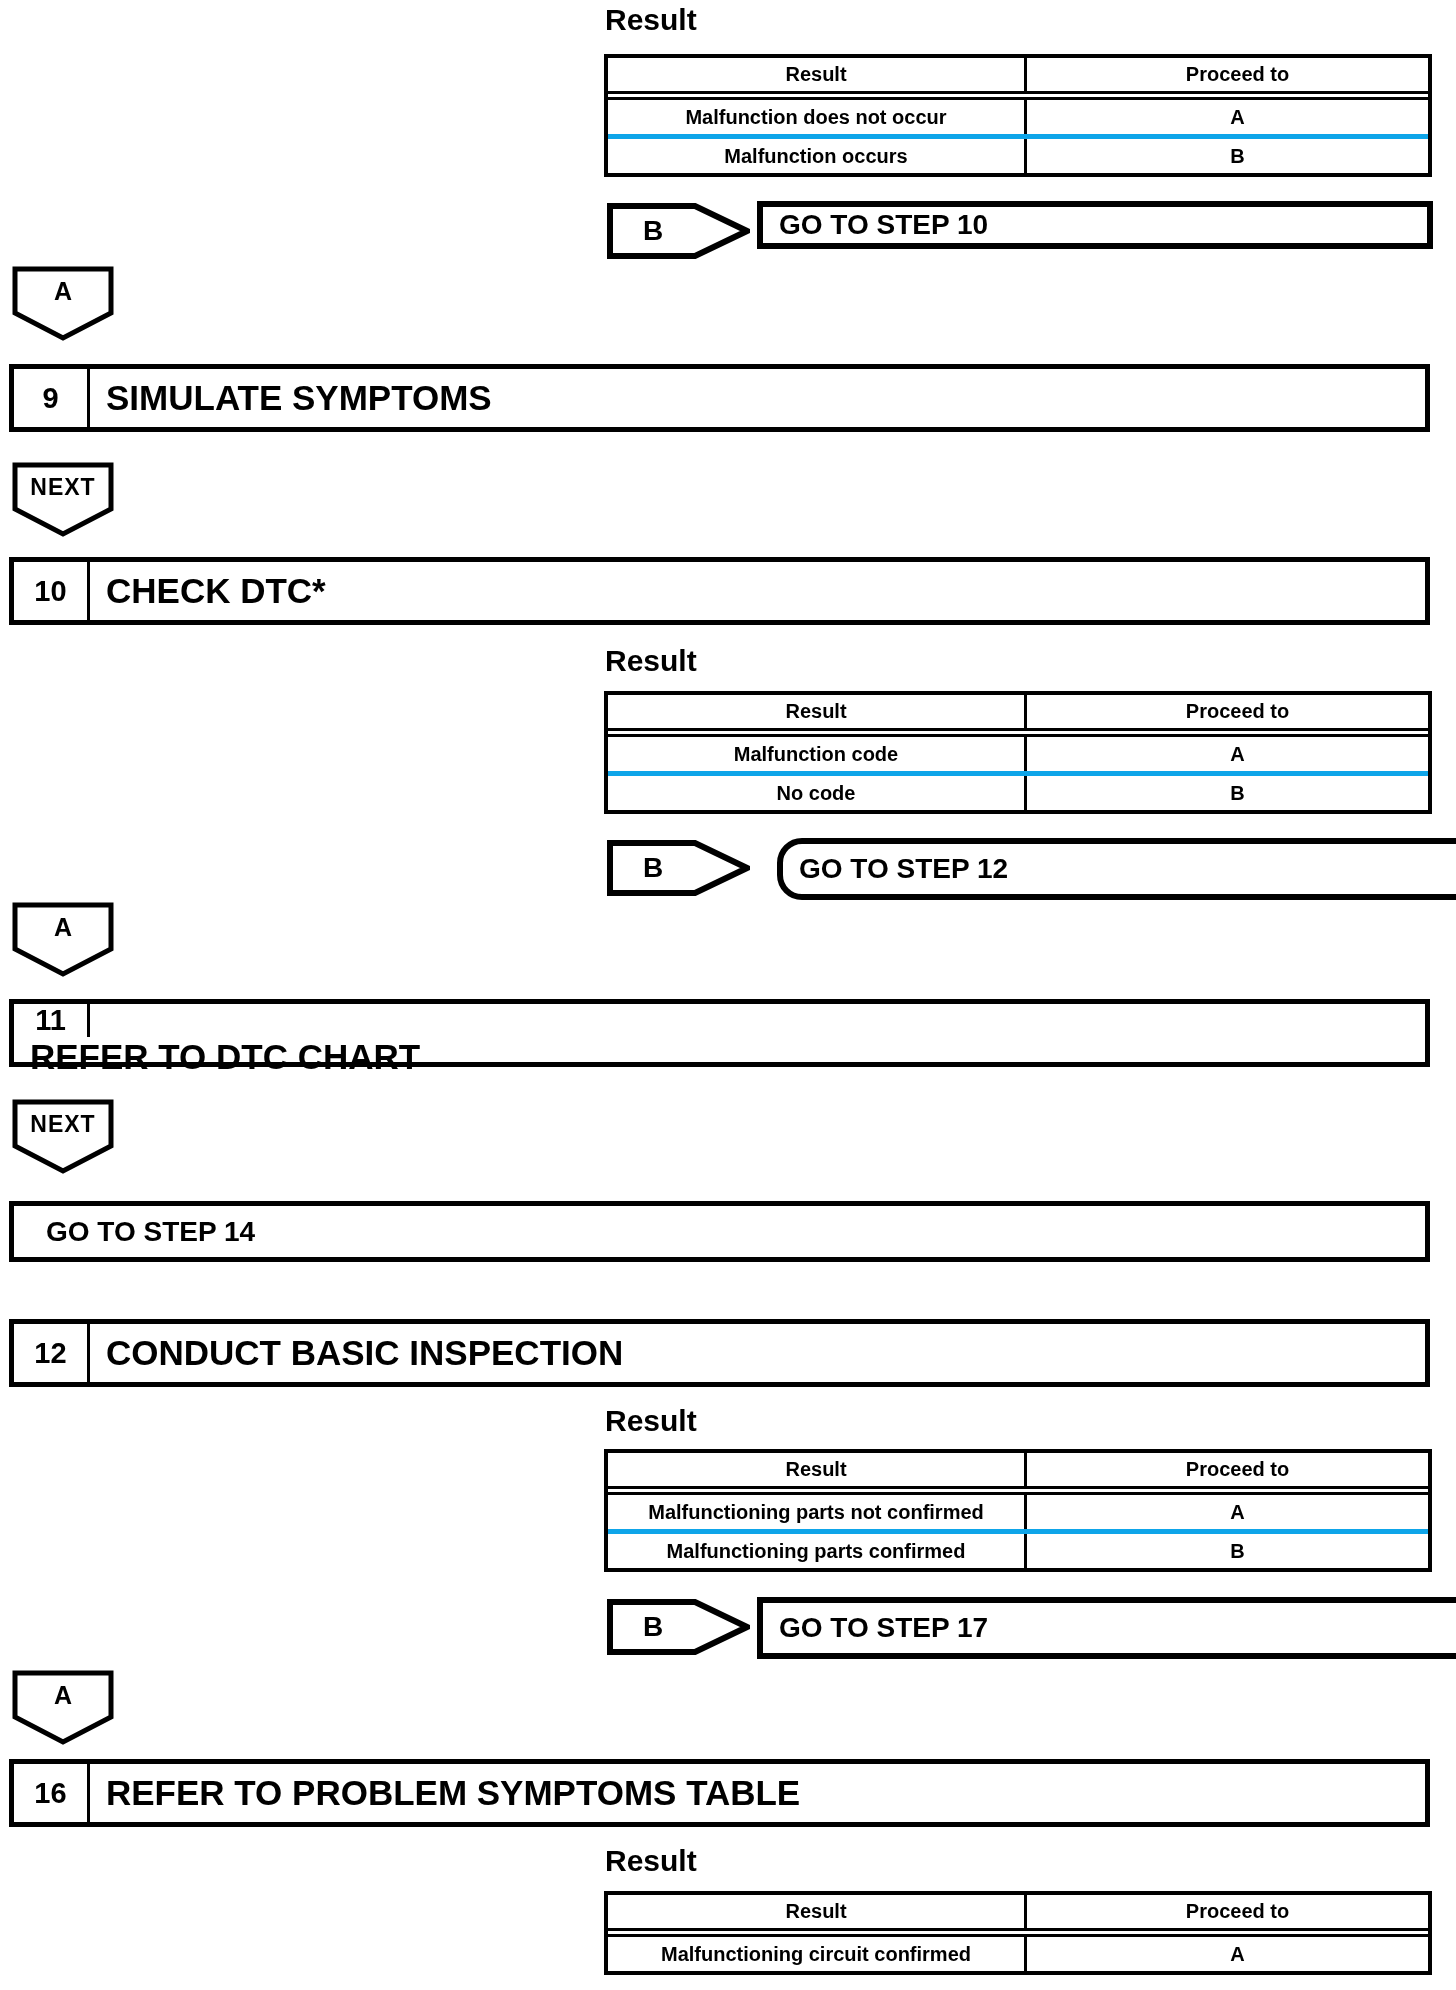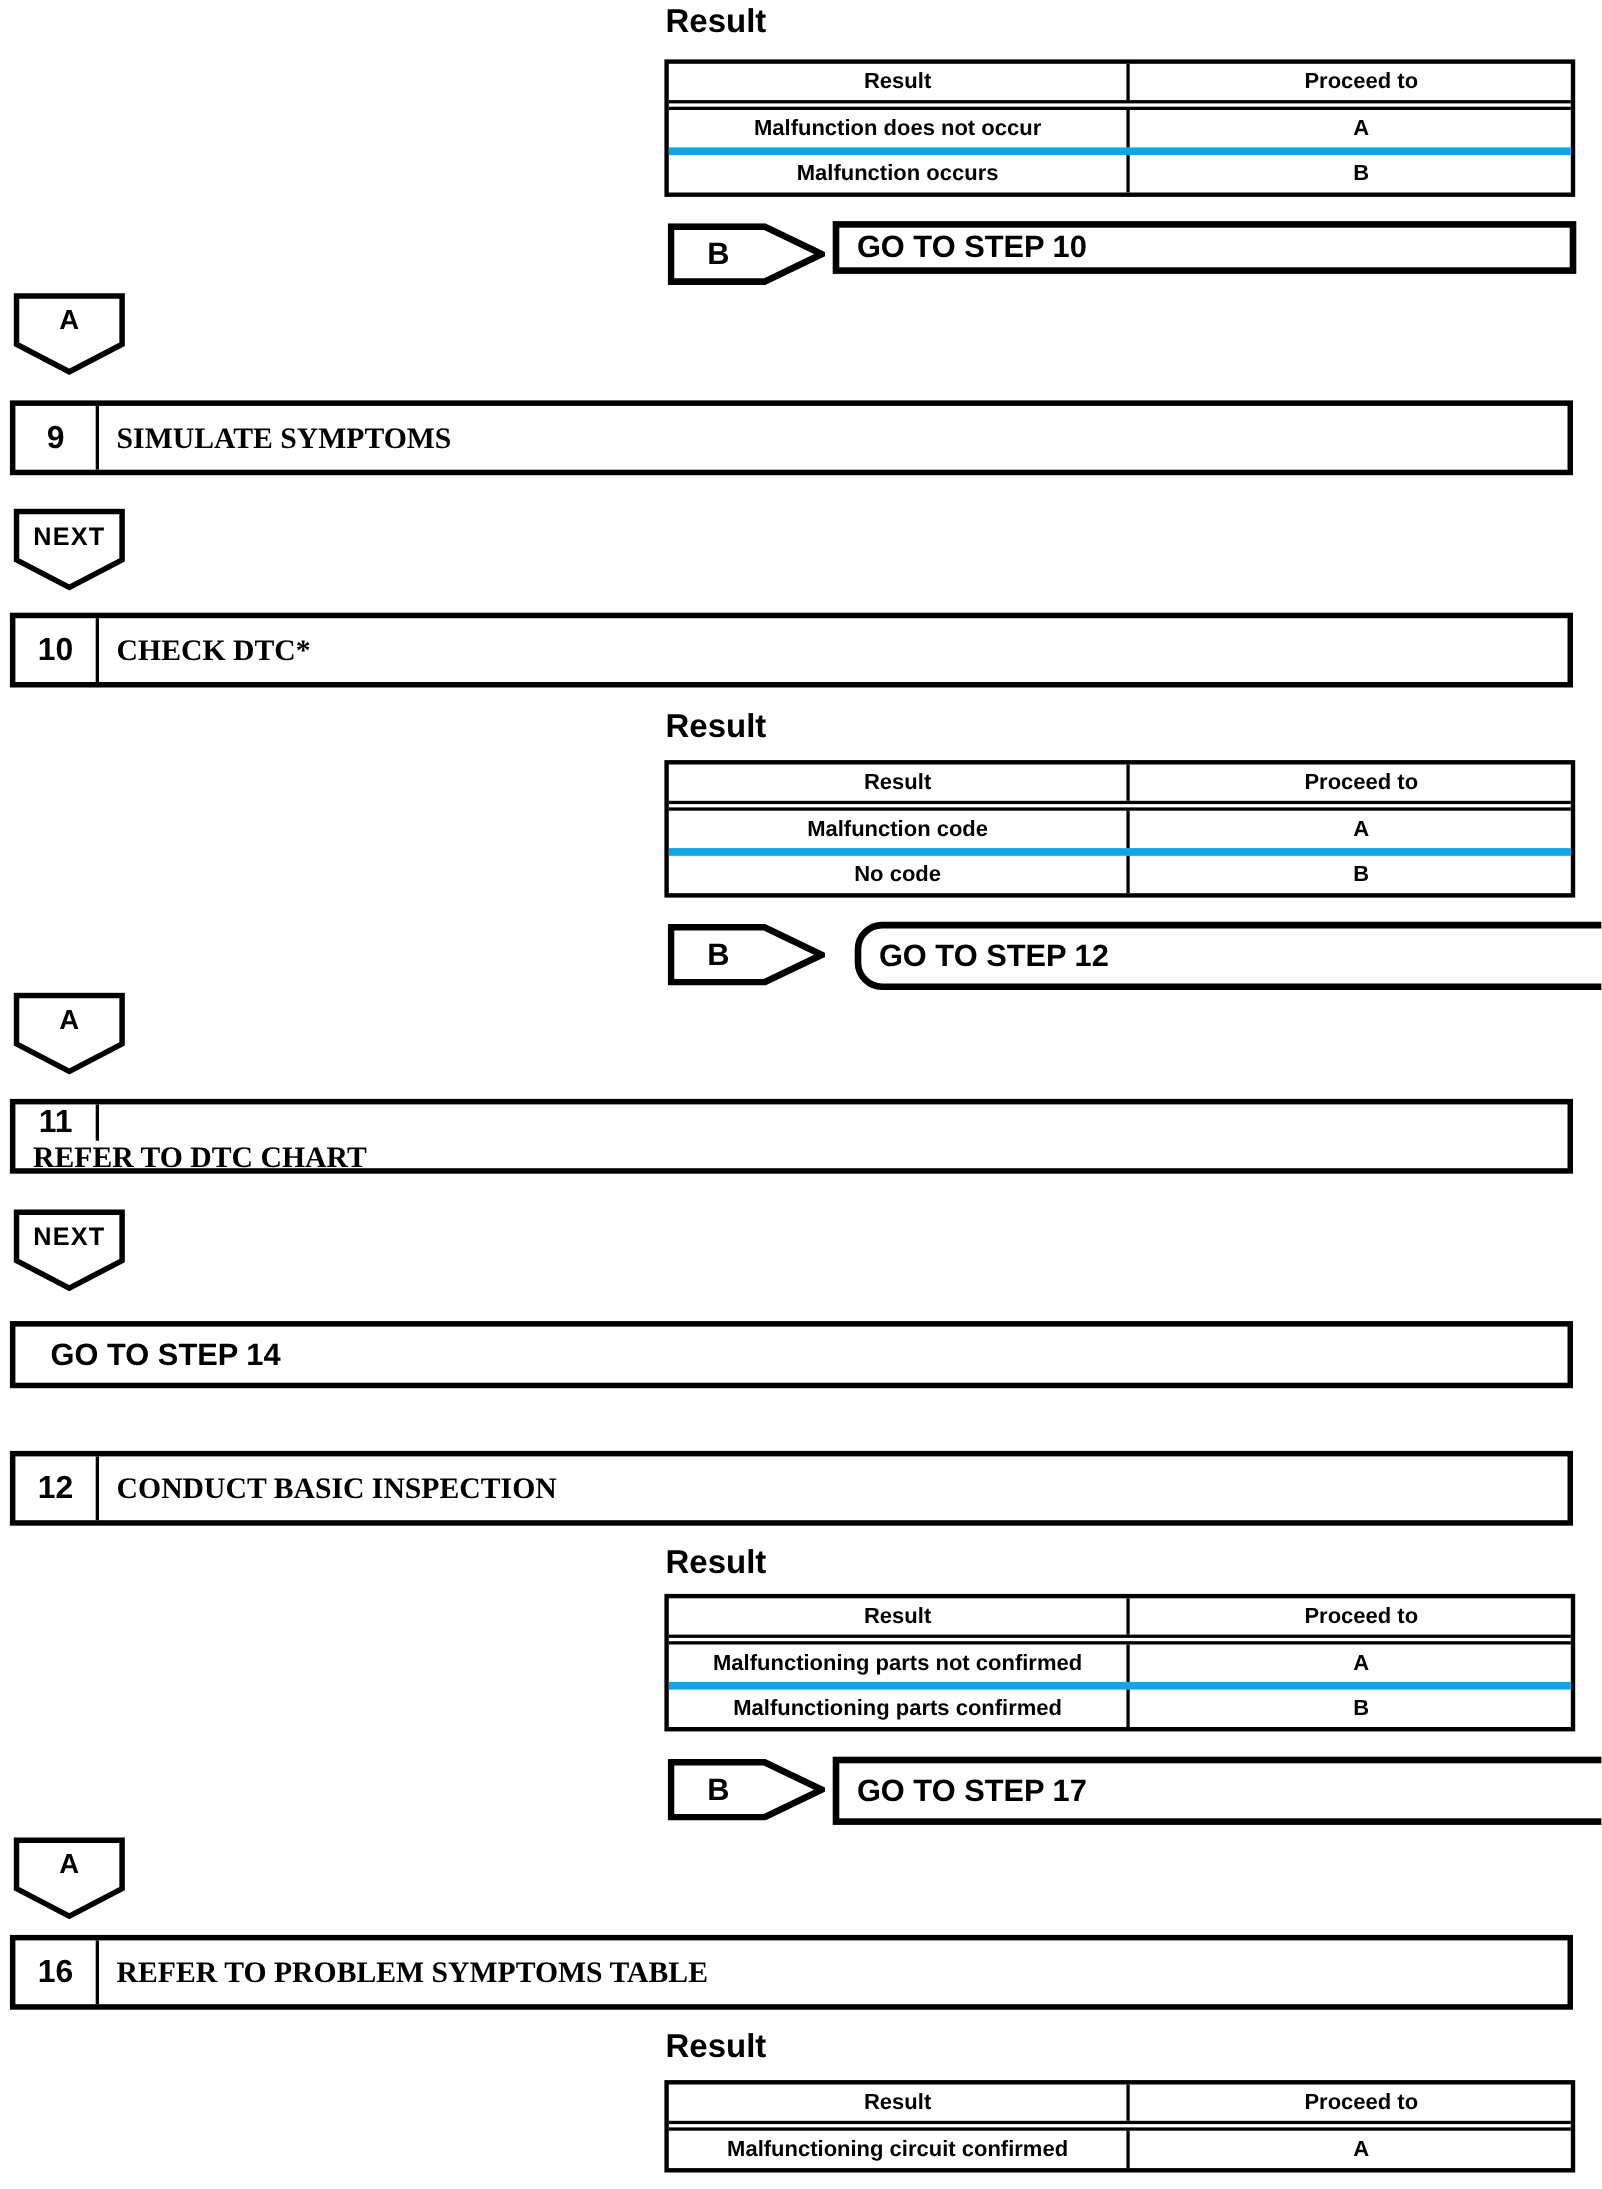--- a/index.html
+++ b/index.html
@@ -17,21 +17,21 @@
   .h-result{
     font-size:30px;font-weight:bold;line-height:32px;white-space:nowrap;
   }
 
   
   .rtable{
     width:828px;border:4px solid #000;background:#fff;
   }
   .trow{display:flex;}
   .trow.thead{border-bottom:9px double #000;}
-  .trow.sep{border-top:7px solid #0ea5e9;}
+  .trow.sep{border-top:5px solid #0ea5e9;}
   .tc{
     display:flex;align-items:center;justify-content:center;
     font-size:20px;font-weight:bold;height:33px;text-align:center;white-space:nowrap;
   }
   .trow.thead .tc{height:33px;}
   .trow.data .tc{height:34px;}
   .tc.c1{width:416px;border-right:3px solid #000;}
   .tc.c2{flex:1;margin-left:20px;}
 
   
@@ -70,21 +70,21 @@
     display:flex;
   }
   .step-num{
     width:73px;border-right:3px solid #000;
     display:flex;align-items:center;justify-content:center;
     font-size:29px;font-weight:bold;flex:0 0 auto;
   }
   .step-title{
     display:flex;align-items:center;
     padding-left:16px;
-    font-size:27px;font-weight:bold;white-space:nowrap;font-family:Liberation Serif, serif;
+    font-size:35px;font-weight:bold;white-space:nowrap;
   }
 </style>
 </head>
 <body>
 
 <div id="page">
 
   <div class="abs h-result" style="left:605px;top:4px;">Result</div>
 
   <div class="abs rtable" style="left:604px;top:54px;">

